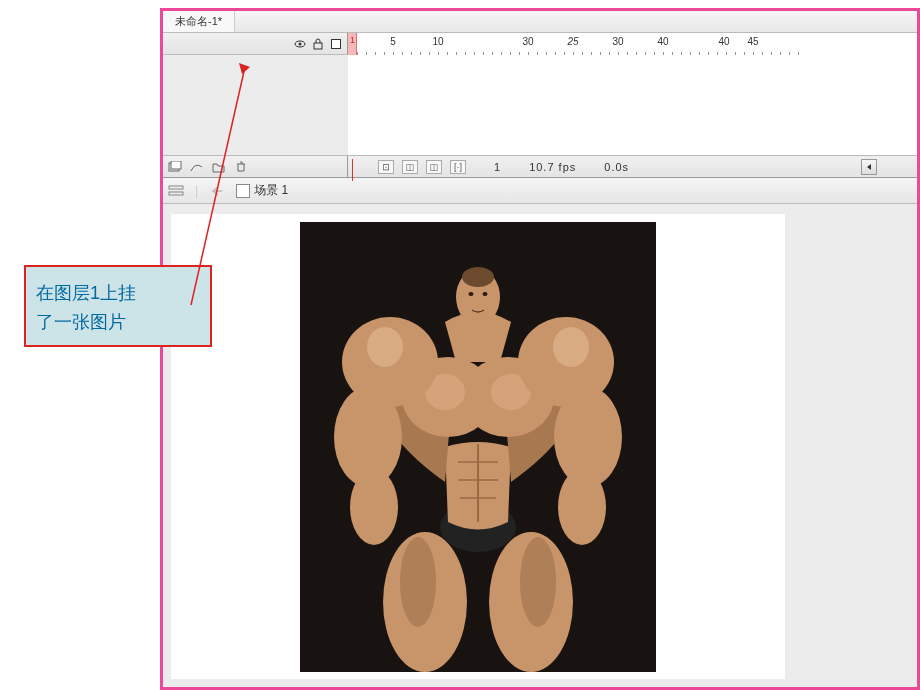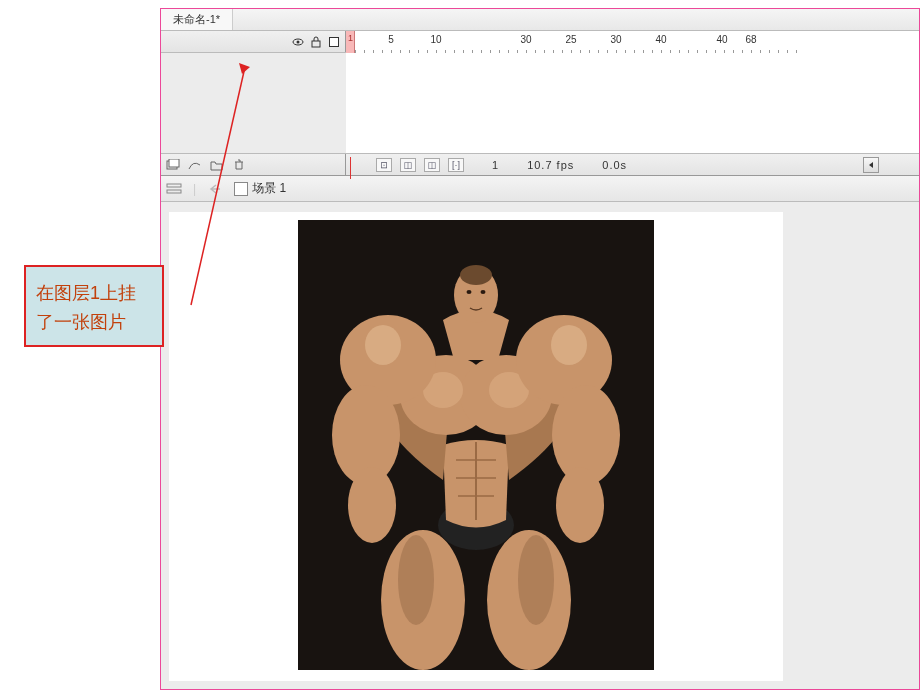--- a/index.html
+++ b/index.html
@@ -11,21 +11,21 @@
       height: 690px;
       position: relative;
       overflow: hidden;
     }
     .app-window {
       position: absolute;
       left: 160px;
       top: 8px;
       right: 0;
       bottom: 0;
-      border: 1px solid #ec4899;
+      border: 3px solid #ec4899;
       background: #ececec;
     }
     .tab-bar {
       height: 22px;
       background: linear-gradient(#f5f5f5, #e8e8e8);
       border-bottom: 1px solid #bbb;
       display: flex;
     }
     .doc-tab {
       padding: 3px 12px;
@@ -316,27 +316,27 @@
       width: 356px;
       height: 450px;
       background: #1a1512;
       position: relative;
       overflow: hidden;
     }
     .callout-box {
       position: absolute;
       left: 24px;
       top: 265px;
-      width: 140px;
+      width: 188px;
       height: 82px;
       background: #cce4e8;
       border: 2px solid #d22;
       padding: 12px 10px;
       font-size: 18px;
-      color: #c2410c;
+      color: #0369a1;
       line-height: 1.6;
     }
     .callout-line {
       position: absolute;
       left: 190px;
       top: 57px;
       width: 60px;
       height: 250px;
       pointer-events: none;
     }
@@ -380,25 +380,25 @@
       </div>
       <div class="ruler">
         <div class="ruler-frame1">
           <span style="position:absolute;left:2px;top:2px;font-size:9px;color:#a33;">1</span>
         </div>
         <div id="ruler-ticks">
             <span class="ruler-tick" style="left: 45px;">5</span>
             <span class="ruler-tick" style="left: 90px;">10</span>
             <span class="ruler-tick" style="left: 135px; margin-top: 32px;">15</span>
             <span class="ruler-tick" style="left: 180px;">30</span>
-            <span class="ruler-tick" style="left: 225px;">25</span>
+            <span class="ruler-tick" style="left: 225px; font-style: italic;">25</span>
             <span class="ruler-tick" style="left: 270px;">30</span>
             <span class="ruler-tick" style="left: 315px;">40</span>
             <span class="ruler-tick" style="left: 360px; margin-left: 16px;">40</span>
-            <span class="ruler-tick" style="left: 405px;">68</span>
+            <span class="ruler-tick" style="left: 405px;">45</span>
             <span class="ruler-minor" style="left: 9px;"></span>
             <span class="ruler-minor" style="left: 18px;"></span>
             <span class="ruler-minor" style="left: 27px;"></span>
             <span class="ruler-minor" style="left: 36px;"></span>
             <span class="ruler-minor" style="left: 45px;"></span>
             <span class="ruler-minor" style="left: 54px;"></span>
             <span class="ruler-minor" style="left: 63px;"></span>
             <span class="ruler-minor" style="left: 72px;"></span>
             <span class="ruler-minor" style="left: 81px;"></span>
             <span class="ruler-minor" style="left: 90px;"></span>

